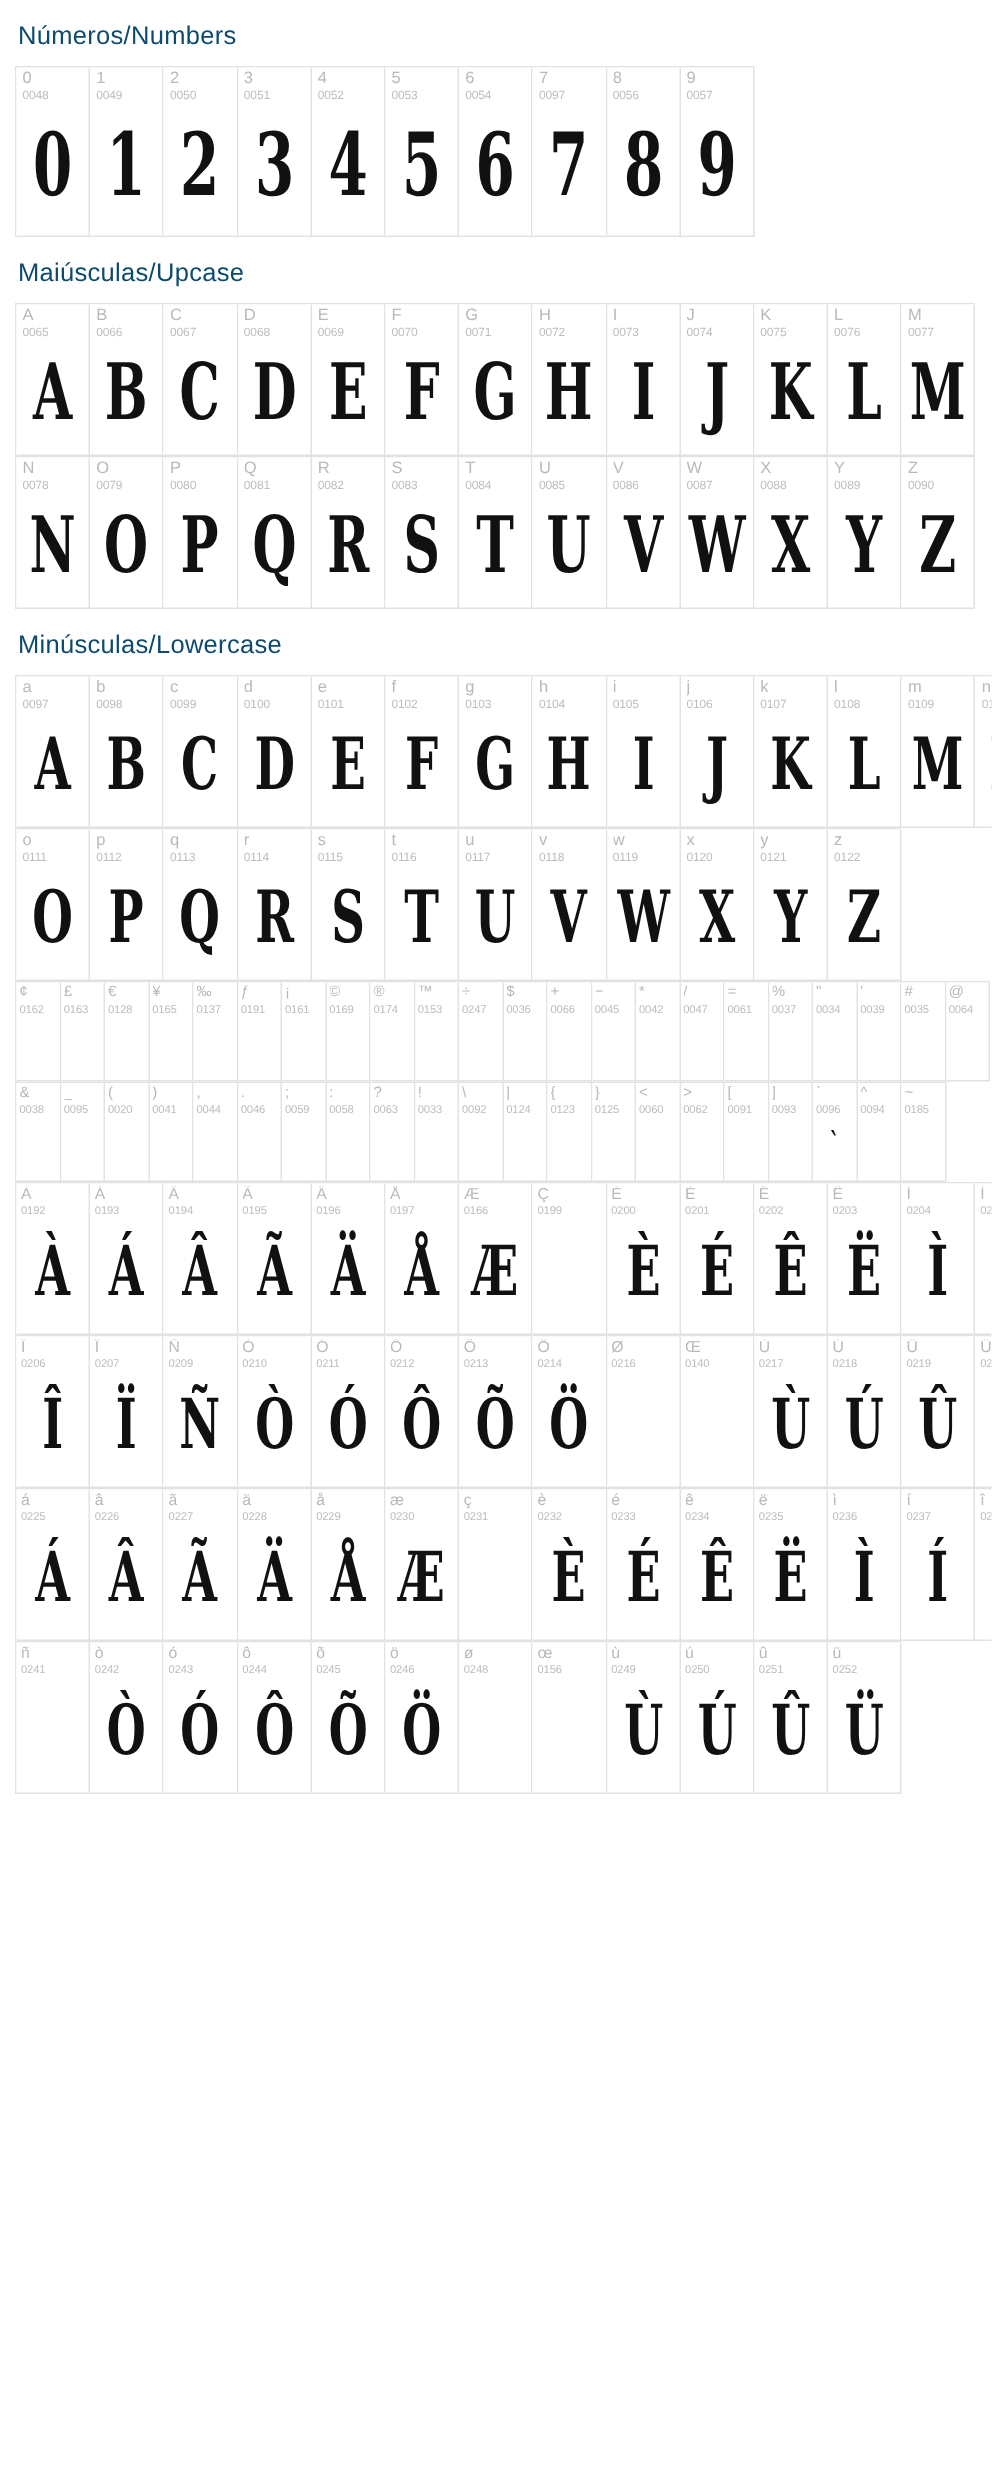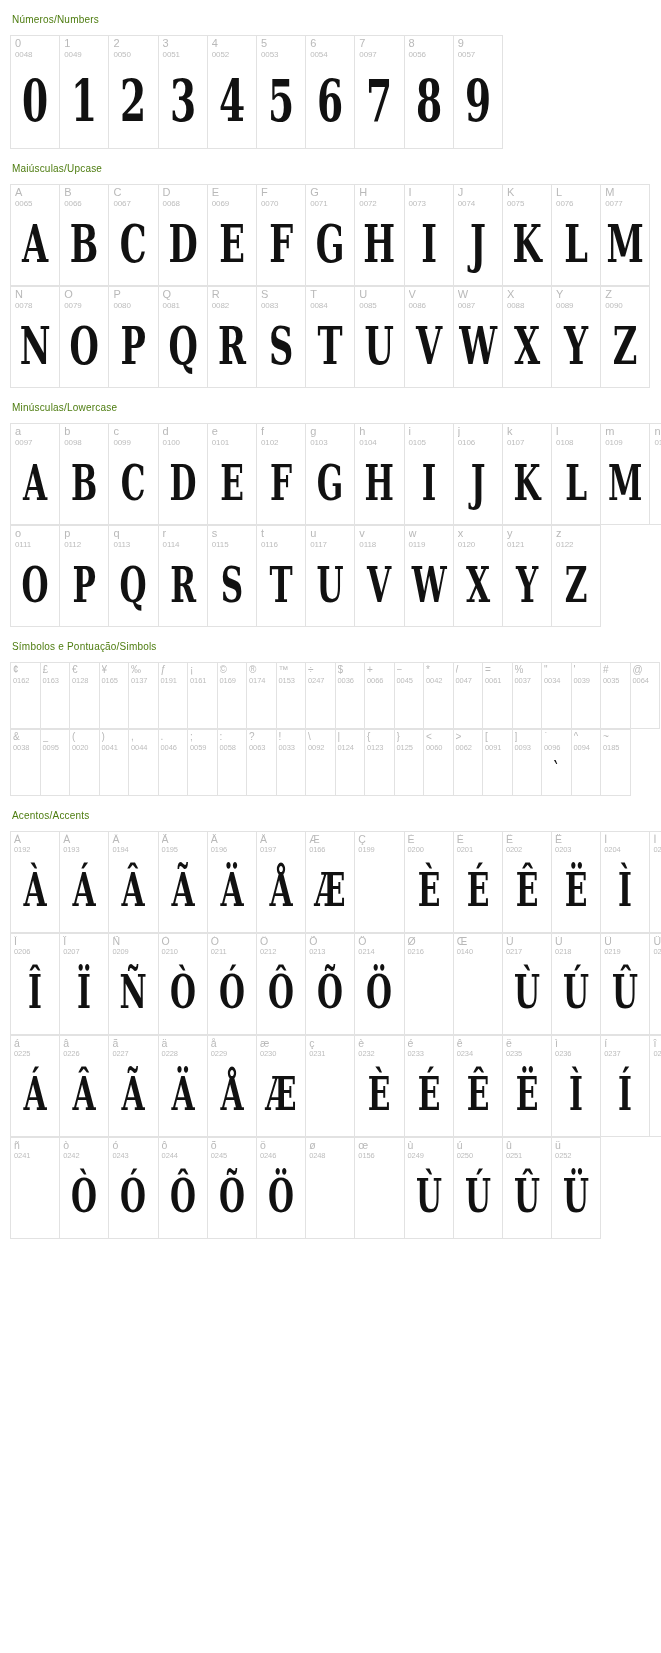--- a/index.html
+++ b/index.html
@@ -11,22 +11,22 @@
     width: 661px;
     font-family: "Liberation Sans", sans-serif;
     color: #333333;
   }
   .page {
     width: 661px;
     box-sizing: border-box;
     padding: 0 10px 10px 10px;
   }
   .section-title {
-    font-size: 10px;
-    color: #4d7c0f;
+    font-size: 17px;
+    color: #0c4a6e;
     font-weight: normal;
     margin: 0;
     padding: 14px 0 10px 2px;
     letter-spacing: 0.2px;
   }
   .grid-row {
     display: flex;
     border-top: 1px solid #e2e2e2;
     border-left: 1px solid #e2e2e2;
     width: max-content;
@@ -551,21 +551,20 @@
           <div class="cell">
             <div class="meta">
               <span class="ch-label">z</span>
               <span class="code">0122</span>
             </div>
             <div class="glyph">Z</div>
           </div>
         </div>
       </section>
       <section class="sec-symbols">
-        <h2 class="section-title">Símbolos e Pontuação/Simbols</h2>
         <div class="grid-row row-1">
           <div class="cell blank">
             <div class="meta">
               <span class="ch-label">¢</span>
               <span class="code">0162</span>
             </div>
             <div class="glyph"></div>
           </div>
           <div class="cell blank">
             <div class="meta">
@@ -859,21 +858,20 @@
           <div class="cell blank">
             <div class="meta">
               <span class="ch-label">~</span>
               <span class="code">0185</span>
             </div>
             <div class="glyph"></div>
           </div>
         </div>
       </section>
       <section class="sec-accents">
-        <h2 class="section-title">Acentos/Accents</h2>
         <div class="grid-row row-1">
           <div class="cell">
             <div class="meta">
               <span class="ch-label">À</span>
               <span class="code">0192</span>
             </div>
             <div class="glyph">À</div>
           </div>
           <div class="cell">
             <div class="meta">

